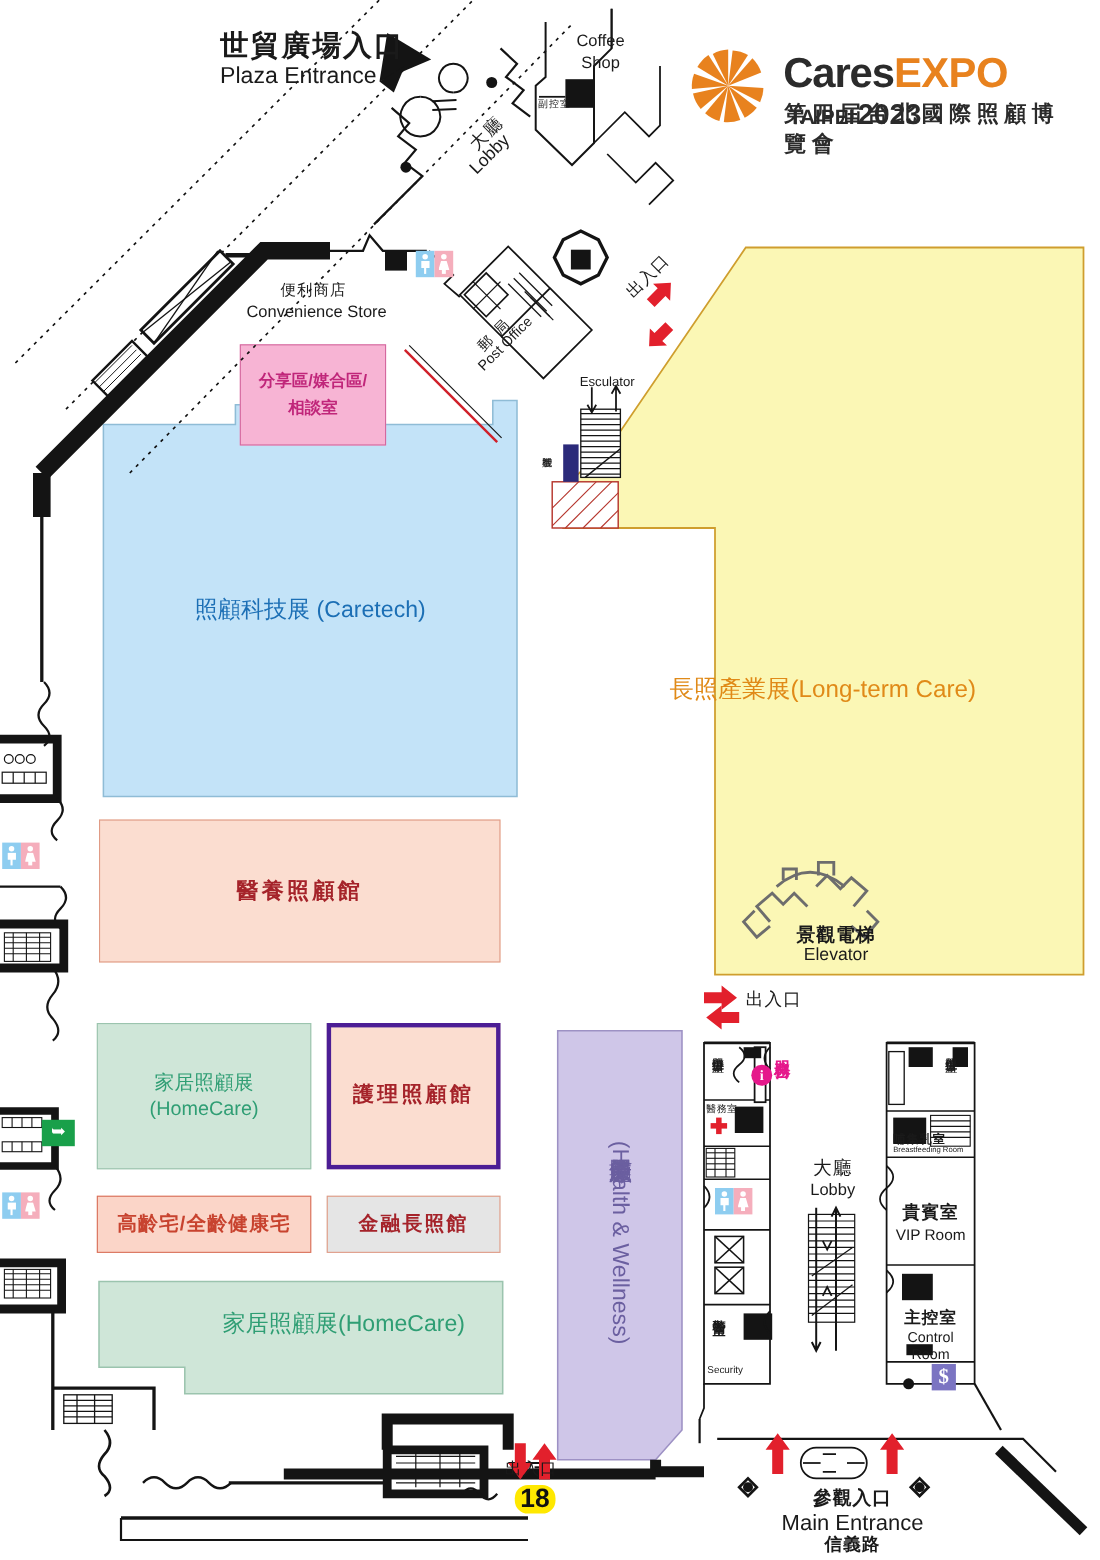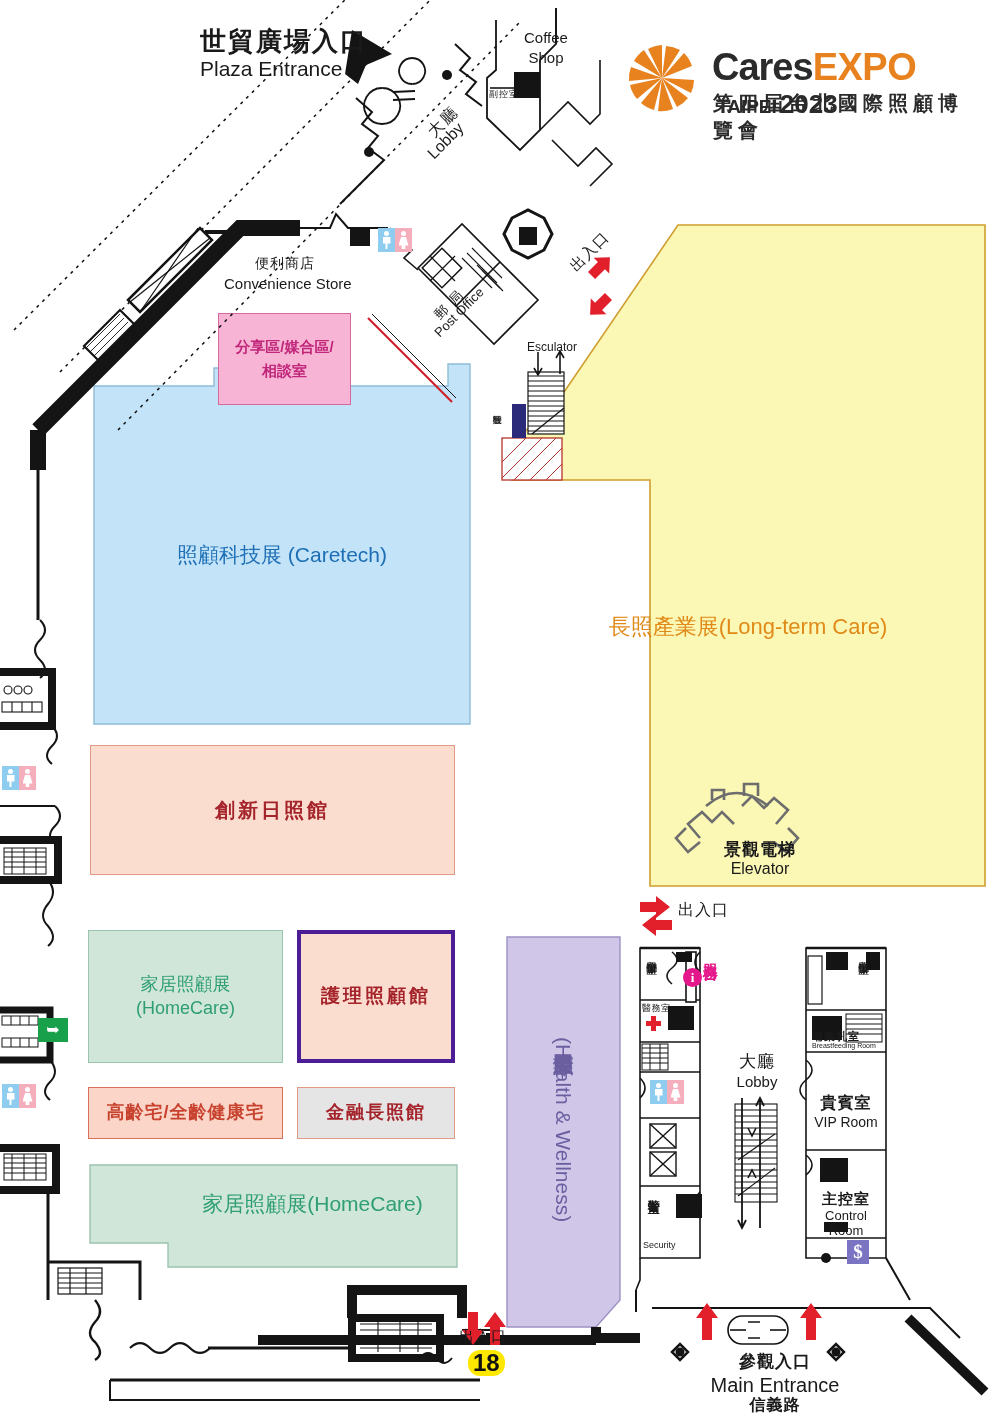--- a/index.html
+++ b/index.html
@@ -128,21 +128,21 @@
 
   <svg class="layer">
     <polygon points="507,937 620,937 620,1300 596,1327 507,1327" fill="#cfc6e8" stroke="#9d91c4" stroke-width="1.4"></polygon>
   </svg>
 
   <div class="zone z-caretech" style="left:94px;top:386px;width:376px;height:338px;background:transparent;border:none;">
     <span class="zone-label">照顧科技展 (Caretech)</span>
   </div>
 
   <div class="zone z-medcare" style="left:90px;top:745px;width:365px;height:130px;">
-    <span class="zone-label">創新日照館</span>
+    <span class="zone-label">醫養照顧館</span>
   </div>
 
   <div class="zone z-homecare" style="left:88px;top:930px;width:195px;height:133px;">
     <span class="zone-label">家居照顧展
 (HomeCare)</span>
   </div>
 
   <div class="zone z-nursing" style="left:297px;top:930px;width:158px;height:133px;">
     <span class="zone-label">護理照顧館</span>
   </div>

